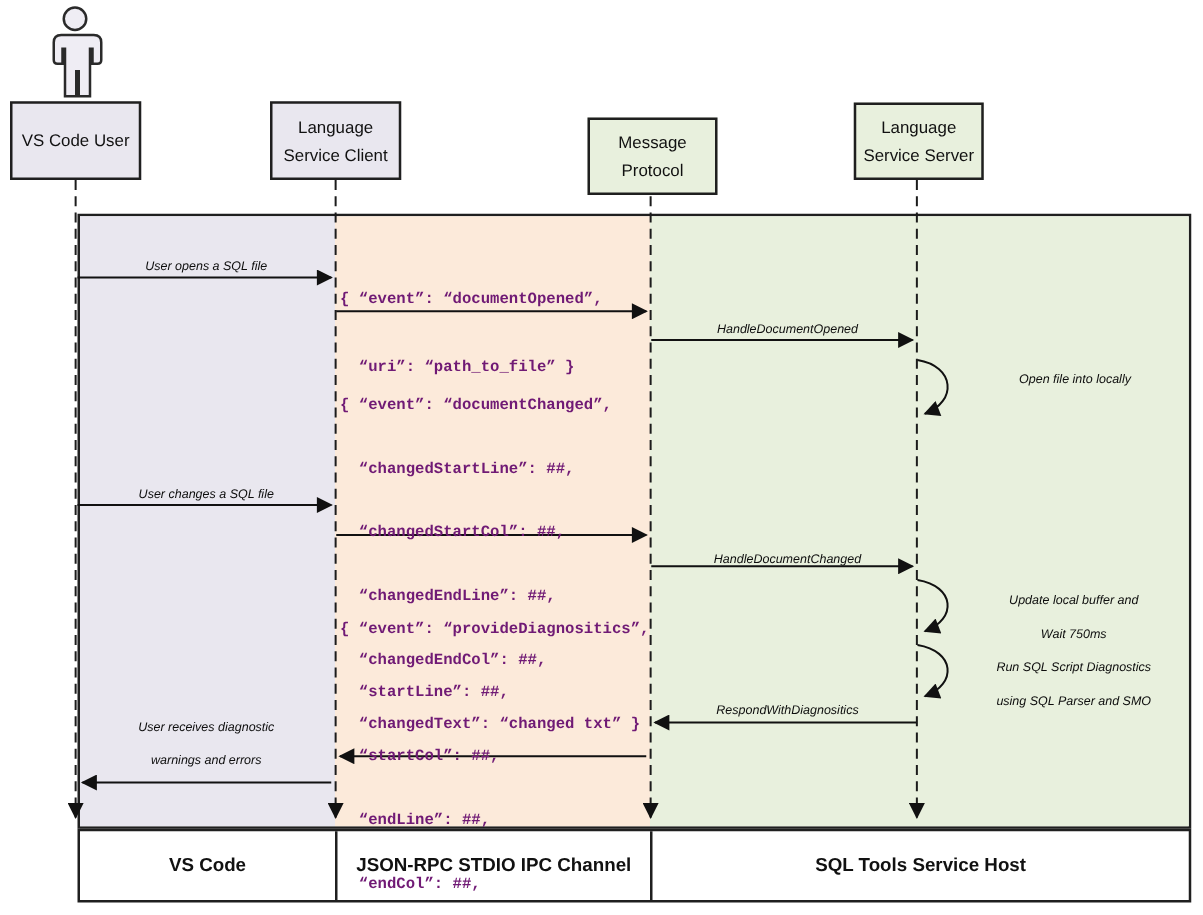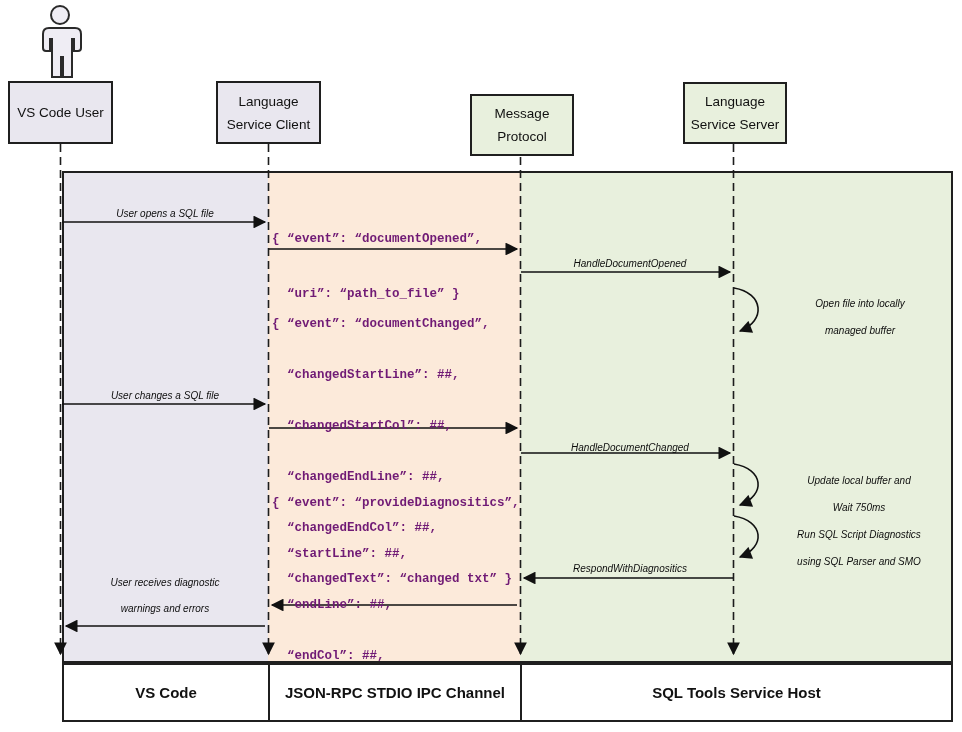--- a/index.html
+++ b/index.html
@@ -144,21 +144,20 @@
 
   <div class="mono wide" id="json-opened">
     <div>{ “event”: “documentOpened”,</div>
     <div>  “uri”: “path_to_file” }</div>
   </div>
 
   <div class="lbl" id="lbl-hopened">HandleDocumentOpened</div>
 
   <div class="lbl" id="note-open">
     <div>Open file into locally</div>
-    <div>managed buffer</div>
   </div>
 
   <div class="mono" id="json-changed">
     <div>{ “event”: “documentChanged”,</div>
     <div>  “changedStartLine”: ##,</div>
     <div>  “changedStartCol”: ##,</div>
     <div>  “changedEndLine”: ##,</div>
     <div>  “changedEndCol”: ##,</div>
     <div>  “changedText”: “changed txt” }</div>
   </div>
@@ -175,20 +174,21 @@
   <div class="lbl" id="note-run">
     <div>Run SQL Script Diagnostics</div>
     <div>using SQL Parser and SMO</div>
   </div>
 
   <div class="lbl" id="lbl-respond">RespondWithDiagnositics</div>
 
   <div class="mono" id="json-diag">
     <div>{ “event”: “provideDiagnositics”,</div>
     <div>  “startLine”: ##,</div>
+    <div>  “startCol”: ##,</div>
     <div>  “endLine”: ##,</div>
     <div>  “endCol”: ##,</div>
     
   </div>
 
   <div class="lbl" id="lbl-receive">
     <div>User receives diagnostic</div>
     <div>warnings and errors</div>
   </div>
 

